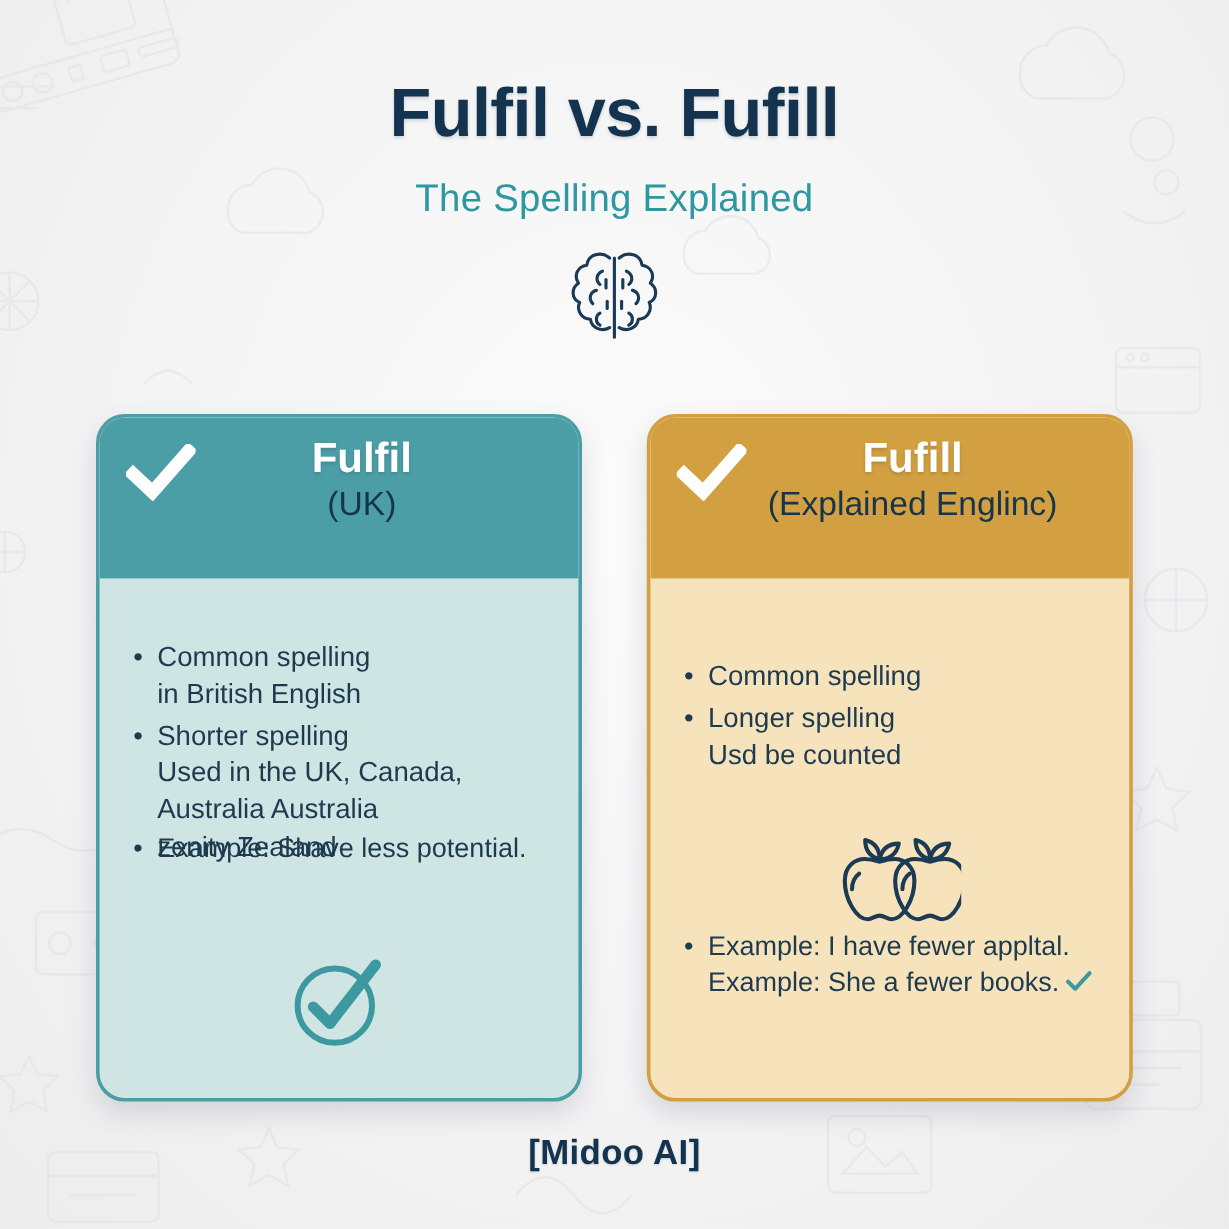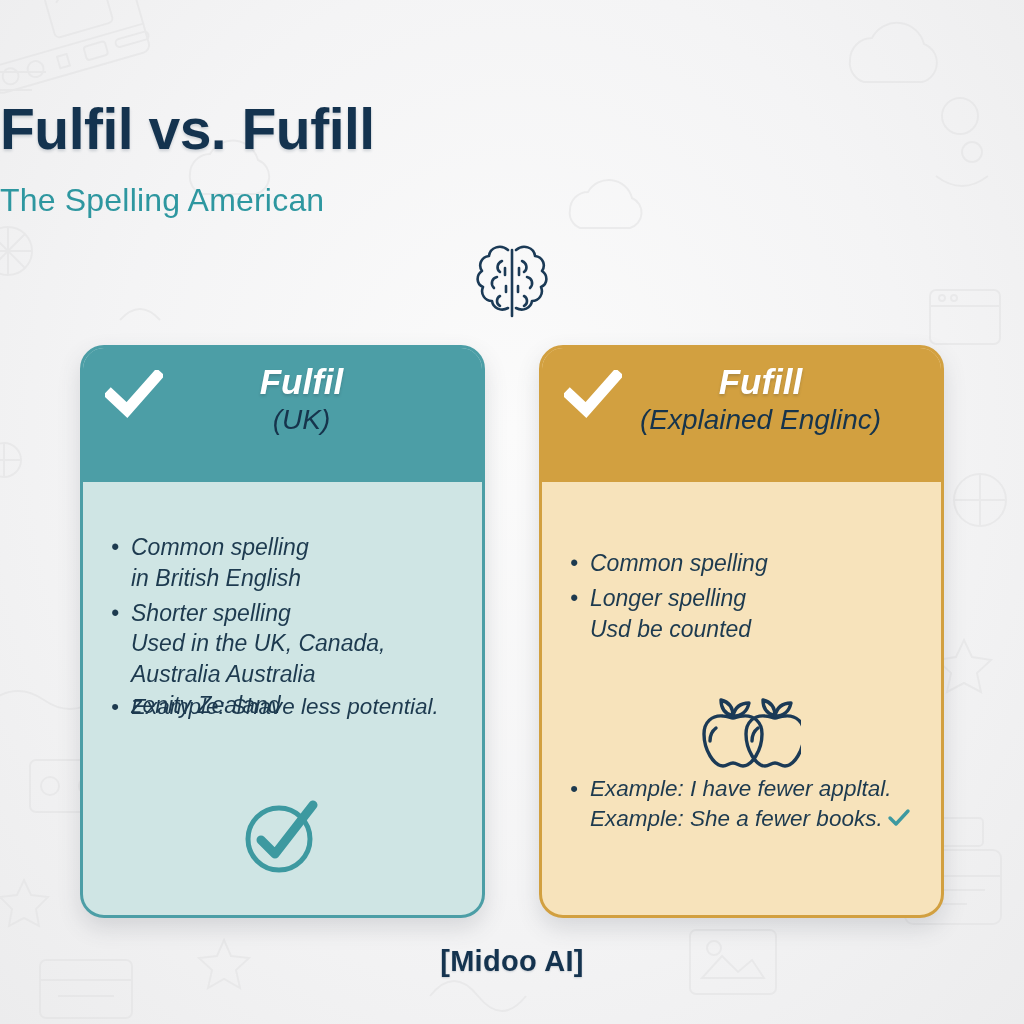--- a/index.html
+++ b/index.html
@@ -28,21 +28,22 @@
     position: absolute;
     inset: 0;
     pointer-events: none;
     opacity: 0.55;
   }
   .doodles svg { width: 100%; height: 100%; display: block; }
 
   
   .header {
     position: relative;
-    padding-top: 96px;
+    padding-top: 61px;
+    text-align: center;
   }
   .title {
     margin: 0;
     font-size: 57px;
     font-weight: bold;
     letter-spacing: -0.5px;
     color: #14334f;
     text-shadow: 0 2px 3px rgba(30,50,70,0.18);
   }
   .subtitle {
@@ -70,21 +71,20 @@
   }
   .card {
     position: relative;
     width: 399px;
     height: 567px;
     border-radius: 24px;
     overflow: hidden;
     box-shadow: 0 10px 22px rgba(70,80,90,0.17);
     display: flex;
     flex-direction: column;
-    font-style: italic;
   }
   .card.uk   { border: 3px solid #4c9ea6; background: #cfe5e4; }
   .card.us   { border: 3px solid #d2a040; background: #f7e3bb; gap: 16px; }
 
   .card-head {
     position: relative;
     height: 120px;
     flex: none;
     display: flex;
     align-items: flex-start;
@@ -301,21 +301,21 @@
           <circle cx="58" cy="26" r="9"></circle>
       </g>
       <g transform="translate(120 300)">
         <path d="M0 20 q20 -22 40 0"></path>
       </g>
     </svg>
   </div>
 
   <div class="header">
     <h1 class="title">Fulfil vs. Fufill</h1>
-    <div class="subtitle">The Spelling American</div>
+    <div class="subtitle">The Spelling Explained</div>
     <div class="brain-wrap">
       <span>
         <svg width="74" height="84" viewBox="0 0 74 84" fill="none" stroke="#1b3a56" stroke-width="2.6" stroke-linecap="round" stroke-linejoin="round">
           <path d="M37 9 v66"></path>
           <path d="M33 9 c-7 -6 -18 -3 -19 6 c-8 1 -11 9 -7 15 c-6 4 -6 13 1 16 c-3 7 2 14 9 14 c1 7 9 11 16 7"></path>
           <path d="M41 9 c7 -6 18 -3 19 6 c8 1 11 9 7 15 c6 4 6 13 -1 16 c3 7 -2 14 -9 14 c-1 7 -9 11 -16 7"></path>
           <path d="M27 20 c-5 2 -6 8 -2 11"></path>
           <path d="M47 20 c5 2 6 8 2 11"></path>
           <path d="M22 36 c-5 1 -7 7 -3 11"></path>
           <path d="M52 36 c5 1 7 7 3 11"></path>

